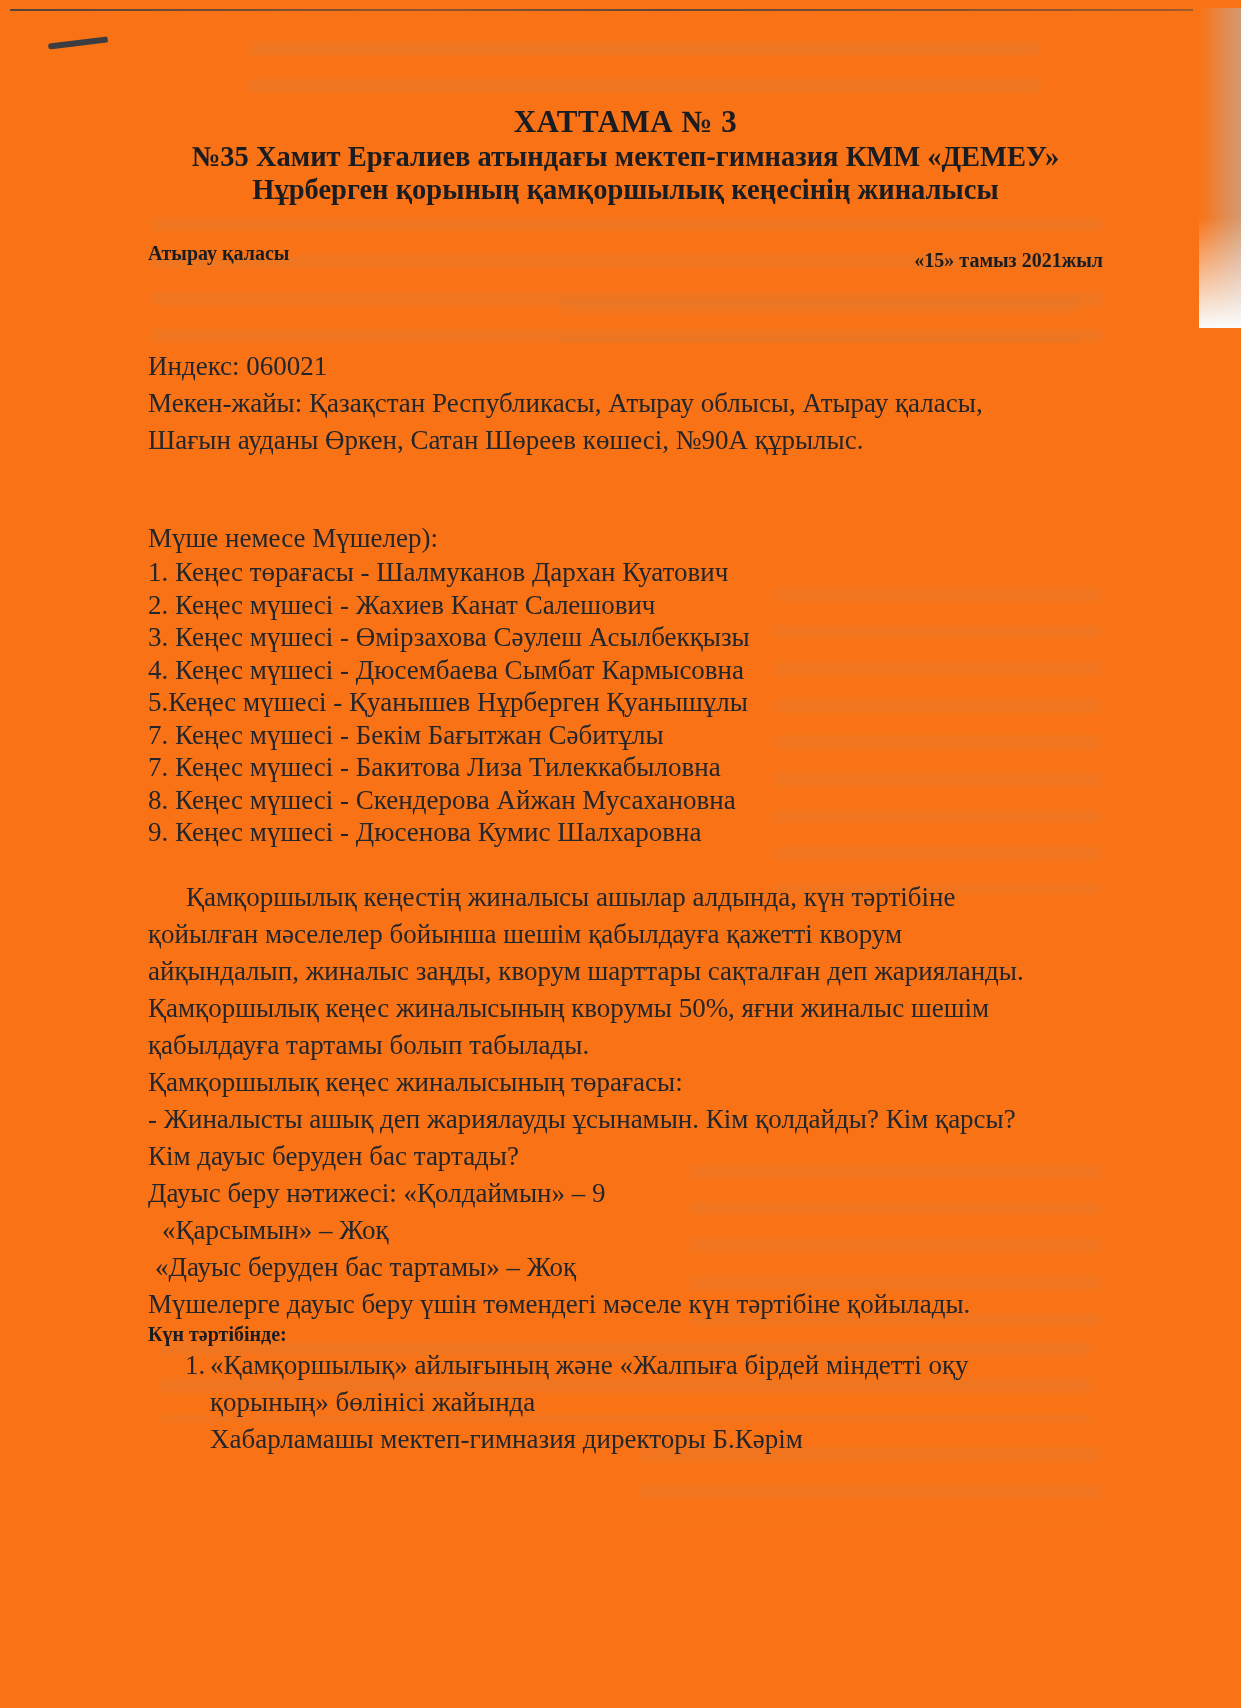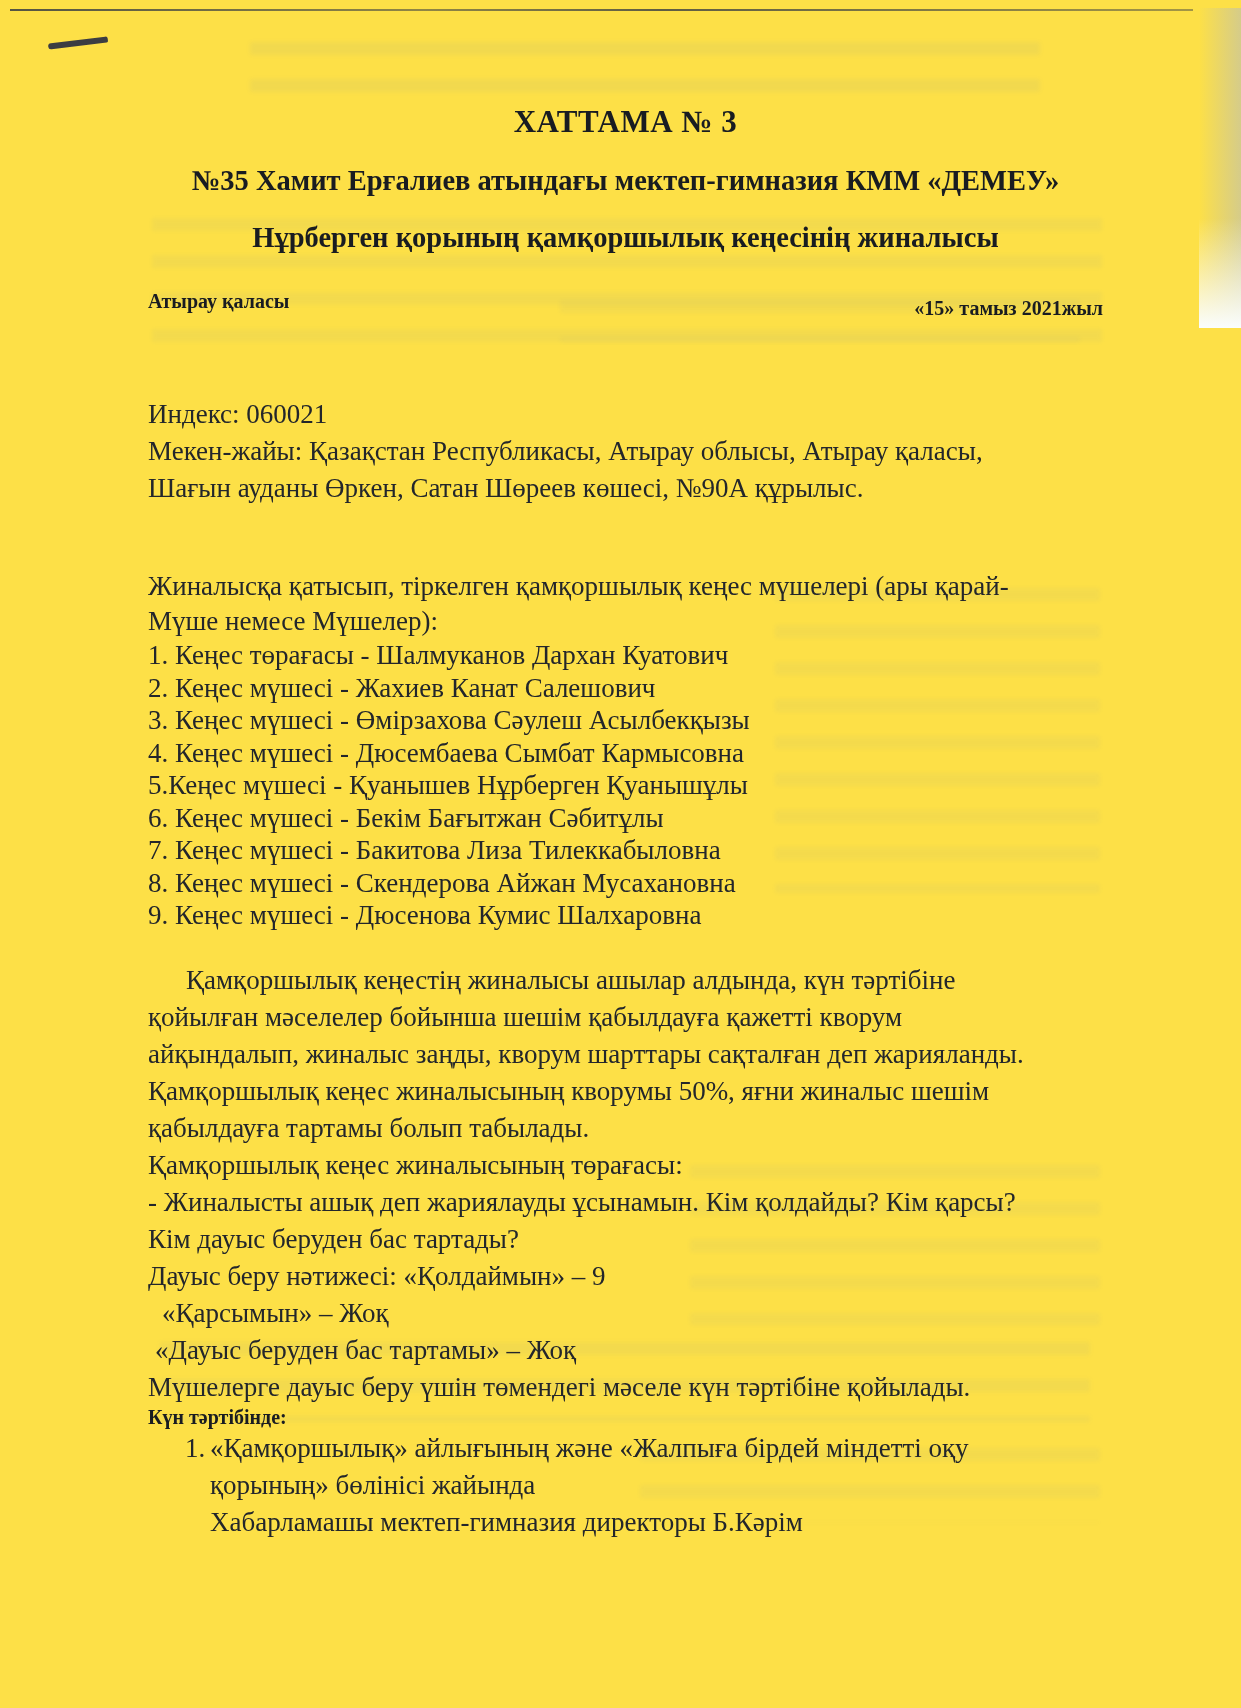--- a/index.html
+++ b/index.html
@@ -4,21 +4,21 @@
 <style>
   * { margin: 0; padding: 0; box-sizing: border-box; }
   html, body { background: #e9eced; }
   body { font-family: "Liberation Serif", "DejaVu Serif", serif; }
 
   .page {
     position: relative;
     width: 1241px;
     height: 1708px;
     margin: 0 auto;
-    background: #fde047;
+    background: #f97316;
     color: #23262b;
     overflow: hidden;
   }
 
   
   .scan-top-line {
     position: absolute;
     left: 10px; right: 48px; top: 9px;
     height: 2px;
     background: linear-gradient(to right,
@@ -76,21 +76,21 @@
     text-align: center;
     font-weight: bold;
     font-size: 31px;
     letter-spacing: .5px;
     color: #191c21;
   }
   .doc-subtitle {
     text-align: center;
     font-weight: bold;
     font-size: 28.5px;
-    margin-top: 25px;
+    margin-top: 1px;
     color: #191c21;
   }
 
   .city-date-row {
     display: flex;
     justify-content: space-between;
     align-items: flex-start;
     margin-top: 36px;
     font-weight: bold;
     font-size: 20px;
@@ -170,31 +170,30 @@
       <span class="date-label">«15» тамыз 2021жыл</span>
     </div>
 
     <div class="meta-block">
       <div>Индекс: 060021</div>
       <div>Мекен-жайы: Қазақстан Республикасы, Атырау облысы, Атырау қаласы,</div>
       <div>Шағын ауданы Өркен, Сатан Шөреев көшесі, №90А құрылыс.</div>
     </div>
 
     <div class="attendees-intro">
-      <div>Жиналысқа қатысып, тіркелген қамқоршылық кеңес мүшелері (ары қарай-</div>
       <div>Мүше немесе Мүшелер):</div>
     </div>
 
     <div class="members">
       <div>1. Кеңес төрағасы - Шалмуканов Дархан Куатович</div>
       <div>2. Кеңес мүшесі - Жахиев Канат Салешович</div>
       <div>3. Кеңес мүшесі - Өмірзахова Сәулеш Асылбекқызы</div>
       <div>4. Кеңес мүшесі - Дюсембаева Сымбат Кармысовна</div>
       <div>5.Кеңес мүшесі -  Қуанышев Нұрберген Қуанышұлы</div>
-      <div>6. Кеңес мүшесі - Бекім Бағытжан Сәбитұлы</div>
+      <div>7. Кеңес мүшесі - Бекім Бағытжан Сәбитұлы</div>
       <div>7. Кеңес мүшесі - Бакитова Лиза Тилеккабыловна</div>
       <div>8. Кеңес мүшесі - Скендерова Айжан Мусахановна</div>
       <div>9. Кеңес мүшесі - Дюсенова Кумис Шалхаровна</div>
     </div>
 
     <div class="body-block">
       <div class="para-indent">Қамқоршылық кеңестің жиналысы ашылар алдында, күн тәртібіне</div>
       <div>қойылған мәселелер бойынша шешім қабылдауға қажетті  кворум</div>
       <div>айқындалып, жиналыс заңды, кворум шарттары сақталған деп жарияланды.</div>
       <div>Қамқоршылық кеңес жиналысының кворумы 50%, яғни жиналыс шешім</div>

